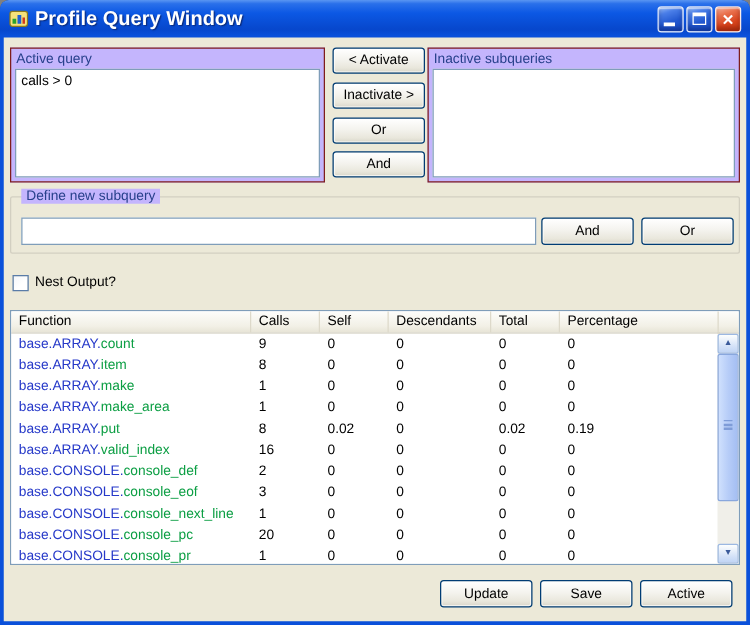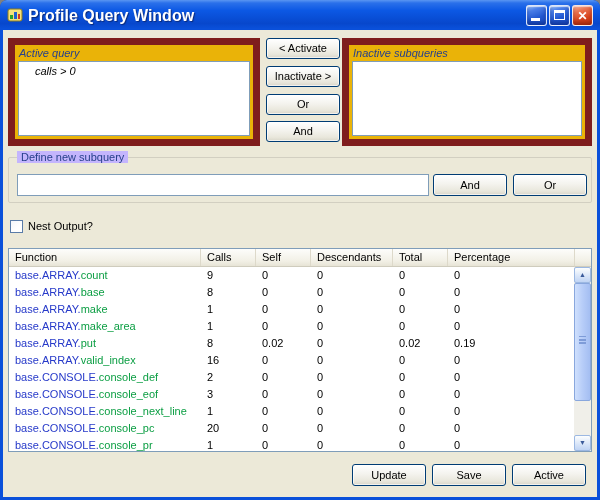--- a/index.html
+++ b/index.html
@@ -35,28 +35,28 @@
   }
   .btn-min { left:526px; } .btn-max { left:549px; } .btn-close { left:572px; }
   .glyph-min { position:absolute; left:4px; bottom:4px; width:9px; height:3px; background:#fff; }
   .glyph-max { position:absolute; left:4px; top:4px; width:11px; height:10px; border:1px solid #fff; border-top:3px solid #fff; }
   .glyph-close { position:absolute; left:0; top:2px; width:100%; text-align:center; color:#fff; font-size:12px; font-weight:bold; line-height:17px; }
 
   
   .client { position:absolute; left:3px; top:30px; width:594px; height:467px; background:#ece9d8; }
 
   .frame {
-    position:absolute; border:7px solid #7f1d1d; background:#eab308;font-style:italic;
+    position:absolute; border:1px solid #7f1d1d; background:#c4b5fd;
   }
   .frame-label { position:absolute; left:4px; top:2px; font-size:11px; color:#27408b; white-space:nowrap; }
   .listpanel {
     position:absolute; left:3px; top:16px; right:3px; bottom:3px;
     background:#fff; border:1px solid #7f9db9; font-size:11px; overflow:hidden;
   }
-  .list-item { padding:3px 16px; color:#000; white-space:nowrap; }
+  .list-item { padding:3px 4px; color:#000; white-space:nowrap; }
 
   .frame-active   { left:5px;  top:8px; width:252px; height:108px; }
   .frame-inactive { left:339px; top:8px; width:250px; height:108px; }
 
   .xpbtn {
     border:1px solid #003c74; border-radius:3px;
     background:linear-gradient(180deg,#ffffff 0%,#f4f3ee 45%,#e9e7dc 80%,#d9d6ca 100%);
     box-shadow: inset 0 0 0 1px rgba(255,255,255,.65);
     font-family:"Liberation Sans",sans-serif; font-size:11px; color:#000;
     text-align:center; cursor:pointer; position:absolute;
@@ -212,21 +212,21 @@
       <div class="tbody">
           <div class="trow">
     <span class="cell col-fn"><span class="fn-cluster">base.</span><span class="fn-class">ARRAY.</span><span class="fn-feature">count</span></span>
     <span class="cell col-calls">9</span>
     <span class="cell col-self">0</span>
     <span class="cell col-desc">0</span>
     <span class="cell col-total">0</span>
     <span class="cell col-pct">0</span>
   </div>
           <div class="trow">
-    <span class="cell col-fn"><span class="fn-cluster">base.</span><span class="fn-class">ARRAY.</span><span class="fn-feature">base</span></span>
+    <span class="cell col-fn"><span class="fn-cluster">base.</span><span class="fn-class">ARRAY.</span><span class="fn-feature">item</span></span>
     <span class="cell col-calls">8</span>
     <span class="cell col-self">0</span>
     <span class="cell col-desc">0</span>
     <span class="cell col-total">0</span>
     <span class="cell col-pct">0</span>
   </div>
           <div class="trow">
     <span class="cell col-fn"><span class="fn-cluster">base.</span><span class="fn-class">ARRAY.</span><span class="fn-feature">make</span></span>
     <span class="cell col-calls">1</span>
     <span class="cell col-self">0</span>

